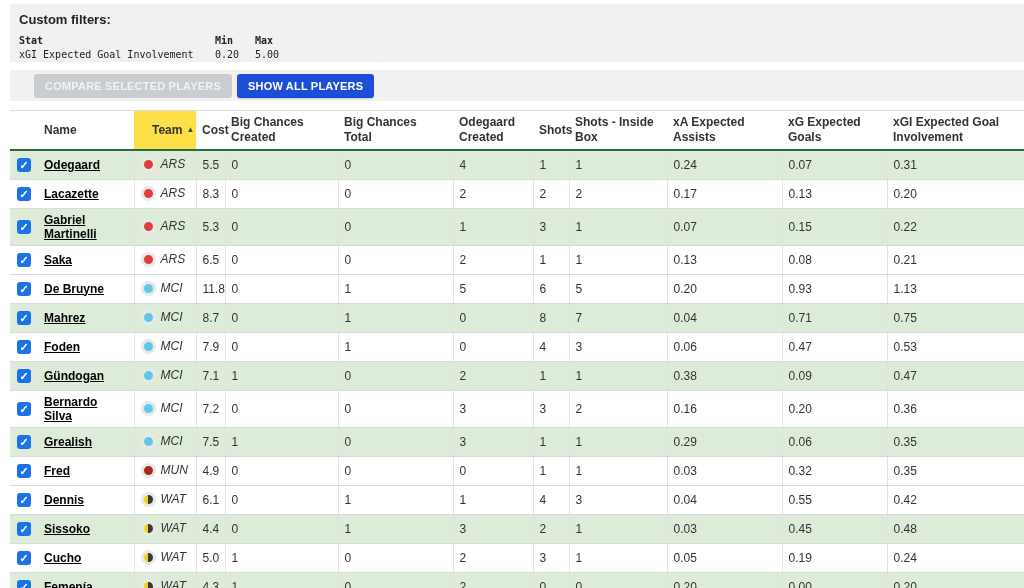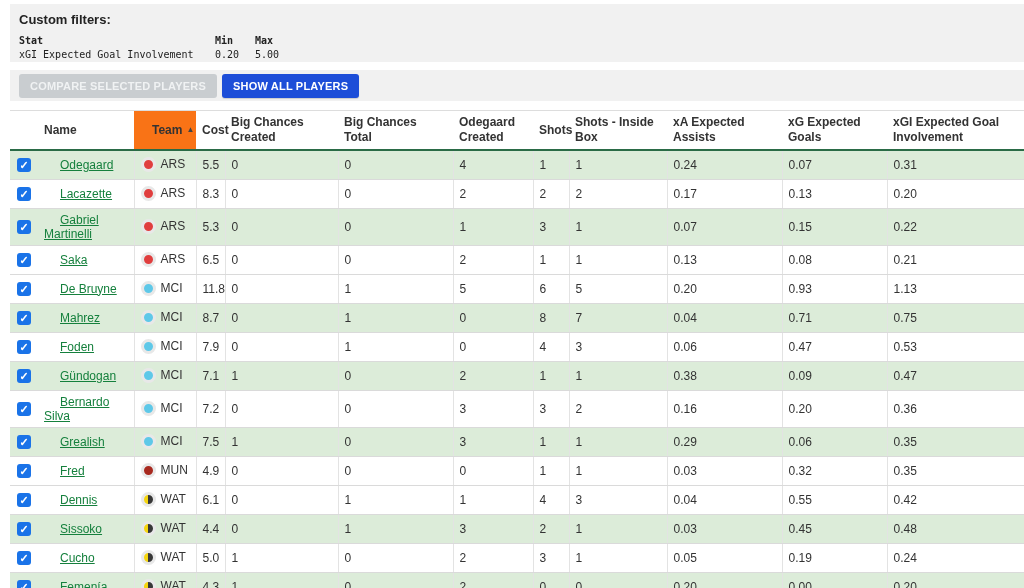--- a/index.html
+++ b/index.html
@@ -9,46 +9,46 @@
   
   .panel { background: #f1f1f1; margin-left: 10px; }
   .filters-panel { margin-top: 4px; height: 58px; padding: 8px 12px 0 9px; }
   .filters-title { font-size: 13px; font-weight: bold; color: #222; margin-bottom: 7px; }
   .filter-grid { display: grid; grid-template-columns: 196px 40px 40px;
     font-family: "DejaVu Sans Mono", monospace; font-size: 10px; line-height: 14px; color: #222; }
   .filter-grid .hdr { font-weight: bold; }
 
   
   .button-bar { margin-top: 8px; height: 31px; display: flex; align-items: center;
-    gap: 5px; padding-left: 9px; }
+    gap: 5px; padding-left: 24px; }
   .btn { font-family: "Liberation Sans", sans-serif; font-size: 11px; font-weight: bold;
     letter-spacing: .2px; border: none; border-radius: 3px; padding: 6px 11px; cursor: pointer; }
   .btn-disabled { background: #c9cdd0; color: #f0f2f3; cursor: default; }
   .btn-green { background: #1d4ed8; color: #fff; box-shadow: 0 1px 1px rgba(0,0,0,.15); }
 
   
   table { border-collapse: collapse; table-layout: fixed; width: 1014px;
     margin: 9px 0 0 10px; font-size: 12px; }
   thead th { text-align: left; font-size: 12px; font-weight: bold; color: #333;
     padding: 4px 6px; line-height: 1.25; vertical-align: middle; height: 30px;
     border-top: 1px solid #ddd; border-bottom: 2px solid #2a6b46; background: #fff; cursor: pointer; }
-  thead th.sorted { background: #f97316; padding-left: 18px; }
+  thead th.sorted { background: #fde047; padding-left: 18px; }
   .th-flex { display: flex; align-items: center; justify-content: space-between; }
   .sort-arrow { font-size: 8px; color: #444; margin-left: 4px; }
   tbody td { padding: 4px 6px; height: 29px; vertical-align: middle;
     border-bottom: 1px solid #dadada; border-right: 1px solid #e3e3e3; background: #fff; }
   tbody td:first-child { border-right: none; }
   tbody td:last-child { border-right: none; margin-left: 32px; }
   tr.striped td { background: #dcecd9; }
   .cb-cell { text-align: center; }
   .checkbox { display: inline-block; width: 14px; height: 14px; background: #1a73e8;
     border-radius: 3px; color: #fff; font-size: 11px; line-height: 14px; text-align: center;
     font-weight: bold; cursor: pointer; }
-  .player-link { color: #15803d; font-weight: normal; text-decoration: underline; cursor: pointer; margin-left: 16px; }
-  .team-cell { white-space: nowrap; }
+  .player-link { color: #000000; font-weight: bold; text-decoration: underline; cursor: pointer; }
+  .team-cell { white-space: nowrap; font-style: italic; }
   .badge { display: inline-block; width: 15px; height: 15px; border-radius: 50%;
     border: 3px solid #e8e8e8; vertical-align: -4px; margin-right: 5px;
     background-clip: padding-box; }
 </style>
 </head>
 <body>
 
 <div class="panel filters-panel">
   <div class="filters-title">Custom filters:</div>
   <div class="filter-grid">

